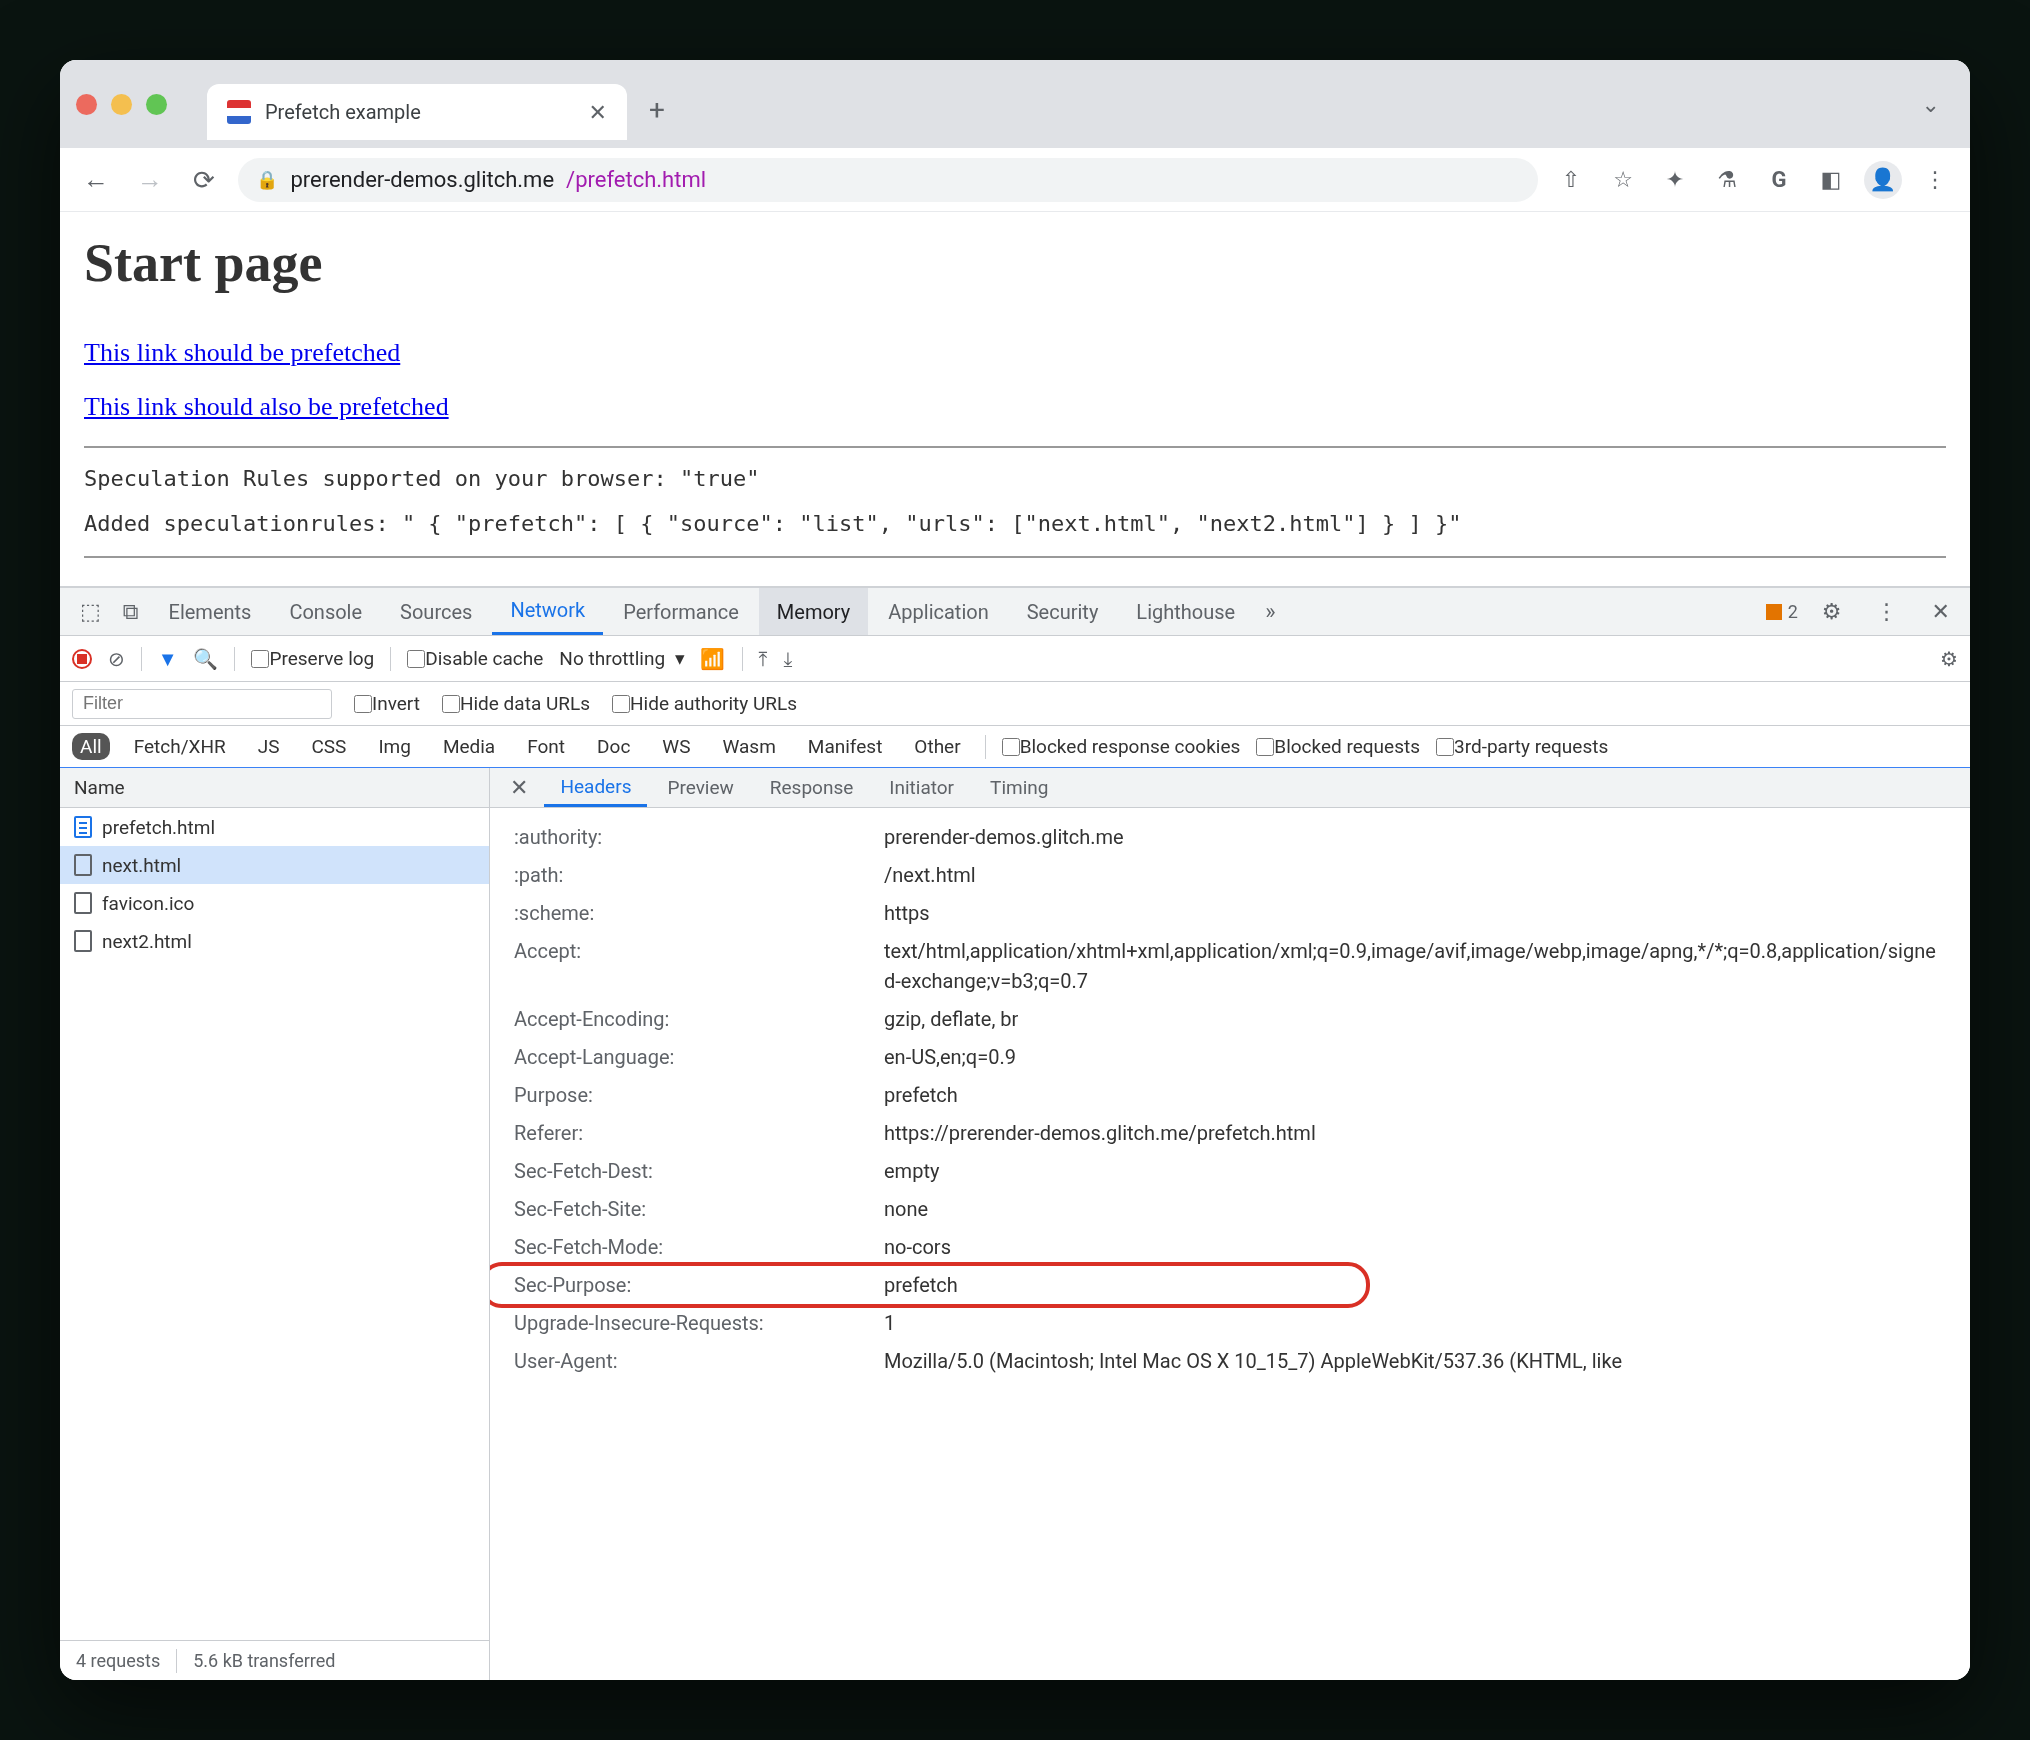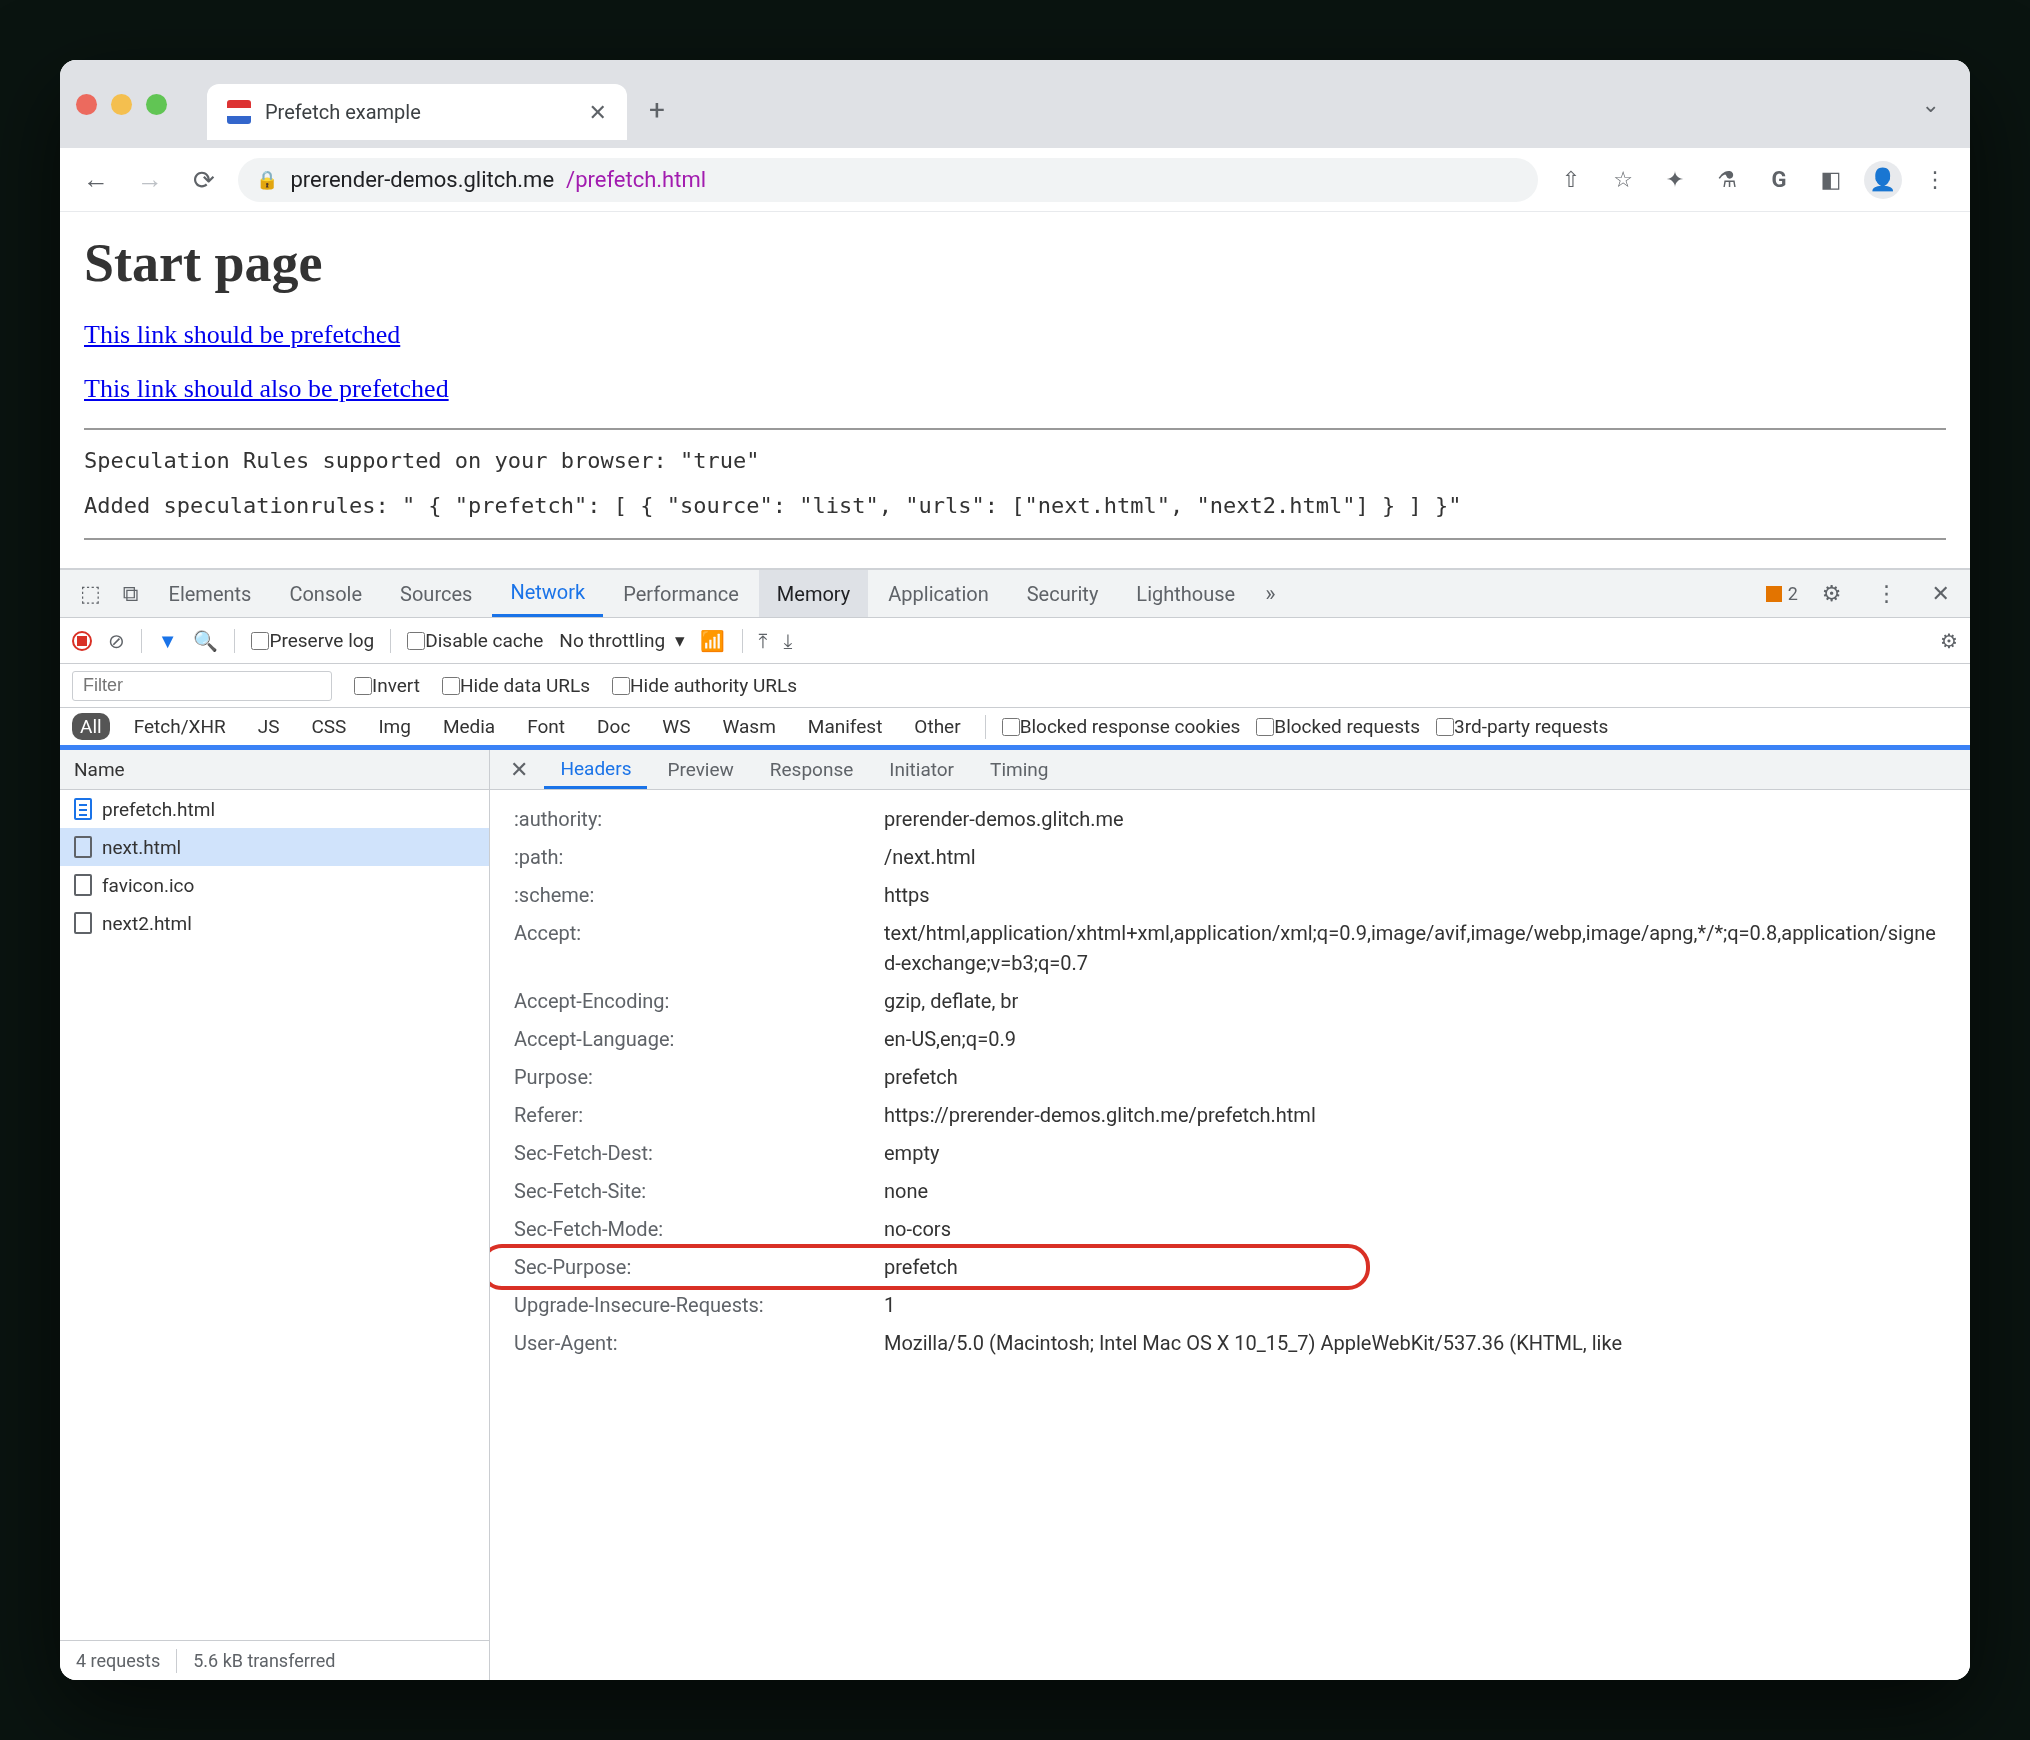--- a/index.html
+++ b/index.html
@@ -109,21 +109,21 @@
     display: flex; align-items: center; justify-content: center;
     color: #5f6368; font-size: 22px;
     cursor: pointer;
   }
   .avatar { width: 34px; height: 34px; border-radius: 50%; background: #e8eaed; display:flex;align-items:center;justify-content:center;}
   
   .page {
     background: #fff;
     padding: 20px 24px 10px 24px;
   }
-  .page h1 { font-family: Georgia, serif; font-size: 54px; font-weight: bold; margin-bottom: 26px; }
+  .page h1 { font-family: Georgia, serif; font-size: 54px; font-weight: bold; margin-bottom: 44px; }
   .page a { color: #0000ee; font-size: 26px; text-decoration: underline; font-family: Georgia, serif; display: block; margin-bottom: 24px; }
   .page hr { border: none; border-top: 2px solid #999; margin: 8px 0 18px 0; }
   .mono { font-family: "Menlo", "Consolas", monospace; font-size: 22px; margin-bottom: 20px; }
   
   .devtools {
     flex: 1;
     border-top: 2px solid #cfd2d6;
     display: flex;
     flex-direction: column;
     background: #fff;
@@ -172,21 +172,21 @@
   
   .filter-row {
     height: 44px;
     border-bottom: 1px solid #cacdd1;
     display:flex;align-items:center;padding:0 12px;gap:22px;font-size:19px;
   }
   .filter-input{width:260px;height:30px;border:1px solid #cacdd1;border-radius:3px;padding:0 10px;font-size:18px;color:#888;}
   
   .types-row {
     height: 42px;
-    border-bottom: 5px solid #3b82f6;
+    border-bottom: 1px solid #3b82f6;
     display:flex;align-items:center;padding:0 12px;gap:16px;font-size:19px;
   }
   .chip{padding:2px 8px;border-radius:10px;cursor:pointer;}
   .chip.active{background:#555;color:#fff;}
   
   .net-body{flex:1;display:flex;min-height:0;}
   .req-list{width:430px;border-right:1px solid #cacdd1;display:flex;flex-direction:column;}
   .req-header{height:40px;border-bottom:1px solid #cacdd1;padding:0 14px;display:flex;align-items:center;font-size:19px;color:#333;background:#f1f3f4;}
   .req-item{height:38px;display:flex;align-items:center;gap:10px;padding:0 14px;font-size:19px;cursor:pointer;}
   .req-item.selected{background:#d0e3fb;}

